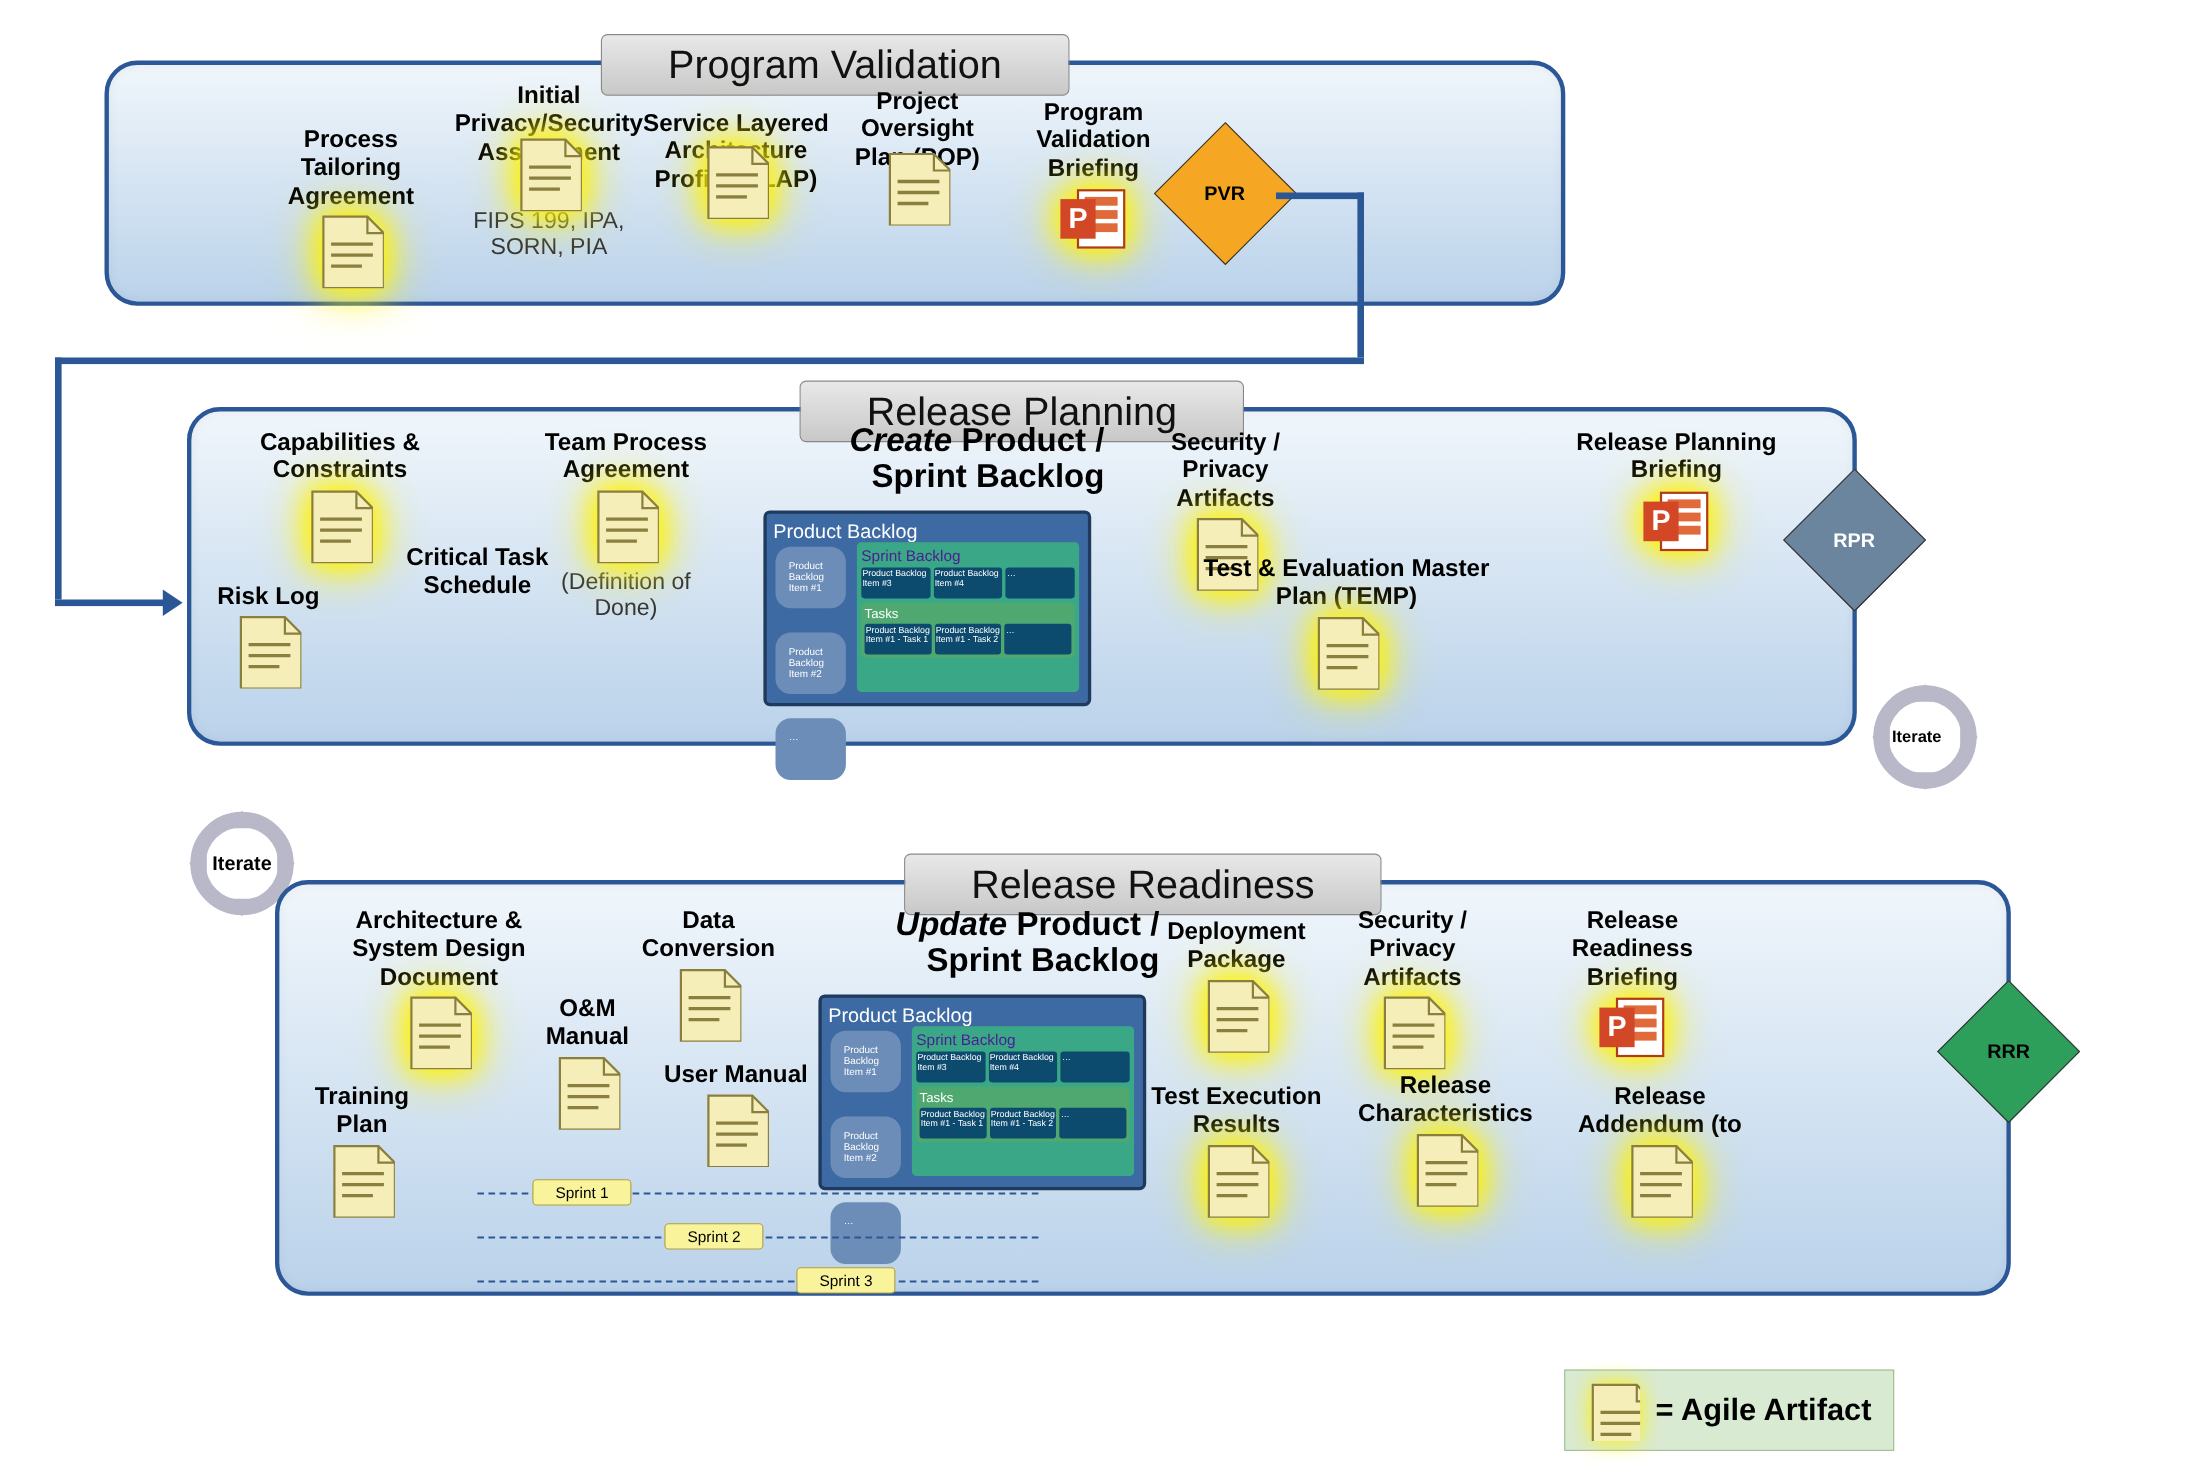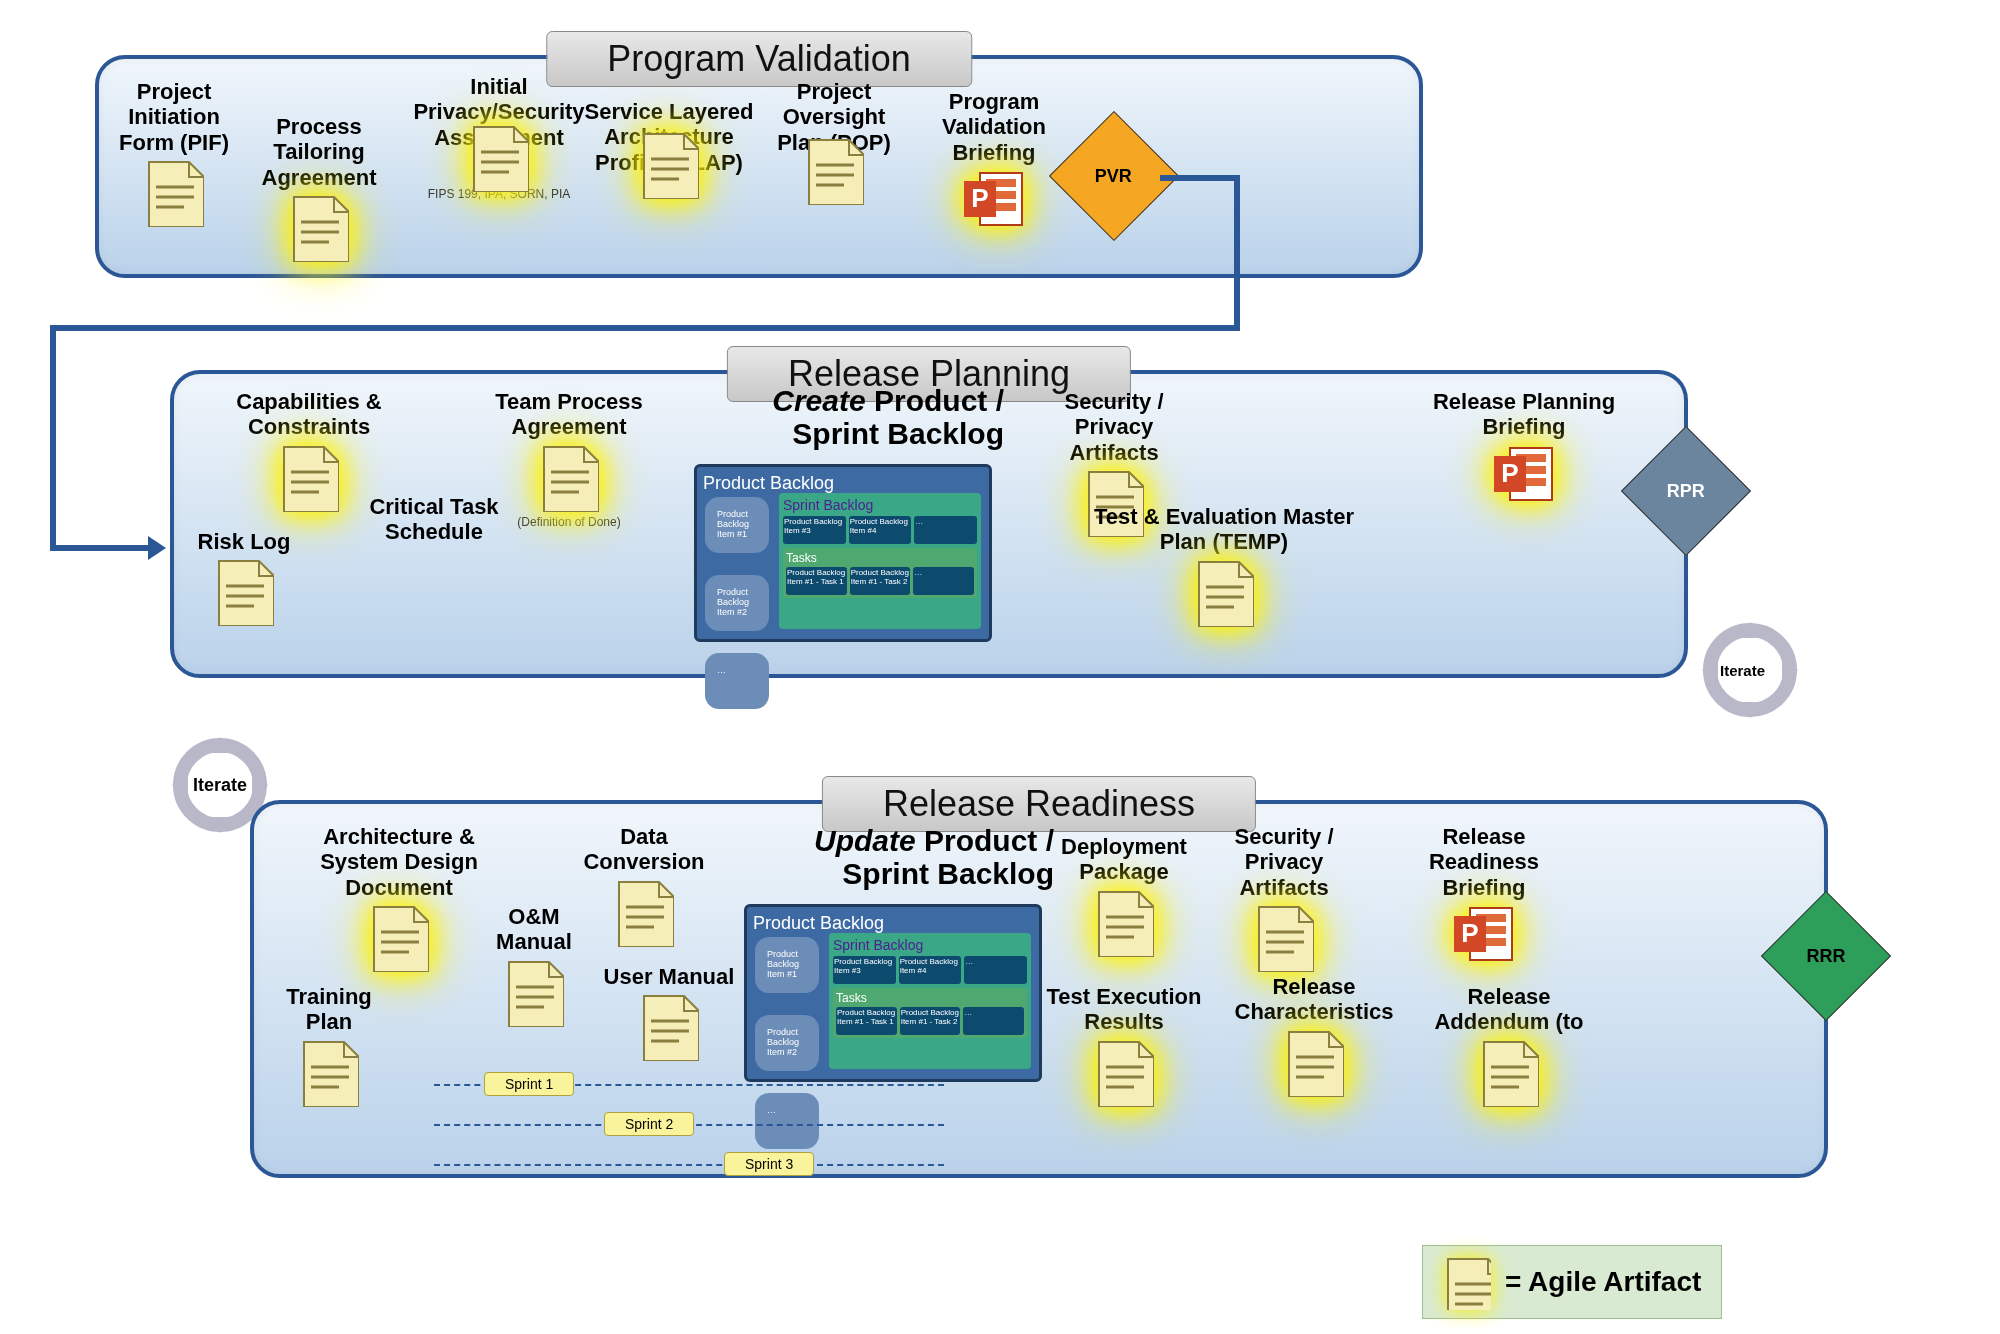--- a/index.html
+++ b/index.html
@@ -19,21 +19,21 @@
     background:linear-gradient(#e8e8e8,#c8c8c8);
     border:1px solid #888;border-radius:6px;
     padding:6px 60px;
     font-size:36px;font-weight:500;color:#111;
     white-space:nowrap;
   }
 
   
   .art{position:absolute;width:130px;text-align:center}
   .art .label{font-size:22px;font-weight:600;line-height:1.15;margin-bottom:2px;white-space:pre-line}
-  .art .sub{font-size:12px;color:#333;line-height:1.15;display:block}
+  .art .sub{font-size:21px;color:#333;line-height:1.15;display:block}
   .glow svg.docicon{filter:drop-shadow(0 0 12px #fff200) drop-shadow(0 0 20px #fff200)}
 
   svg.docicon{width:60px;height:70px}
   svg.ppticon{width:64px;height:64px}
 
   
   .diamond{
     position:absolute;width:90px;height:90px;
     transform:rotate(45deg);
     display:flex;align-items:center;justify-content:center;
@@ -115,26 +115,20 @@
       <polygon points="2,50 18,38 18,62" fill="#b8b8c8"></polygon>
     </g>
   </defs>
 </svg>
 
 <div class="canvas">
 
   <div class="phase" style="left:95px;top:55px;width:1320px;height:215px">
     <div class="phase-title">Program Validation</div>
 
-    <div class="art" style="left:10px;top:20px">
-      <div class="label">Project Initiation Form (PIF)</div>
-      <svg class="docicon">
-          <use href="#doc"></use>
-        </svg>
-    </div>
     <div class="art glow" style="left:135px;top:55px;width:170px">
       <div class="label">Process Tailoring Agreement</div>
       <svg class="docicon">
           <use href="#doc"></use>
         </svg>
     </div>
     <div class="art glow" style="left:300px;top:15px;width:200px">
       <div class="label">Initial Privacy/Security Assessment</div>
       <svg class="docicon" style="margin-top:-30px">
           <use href="#doc"></use>

